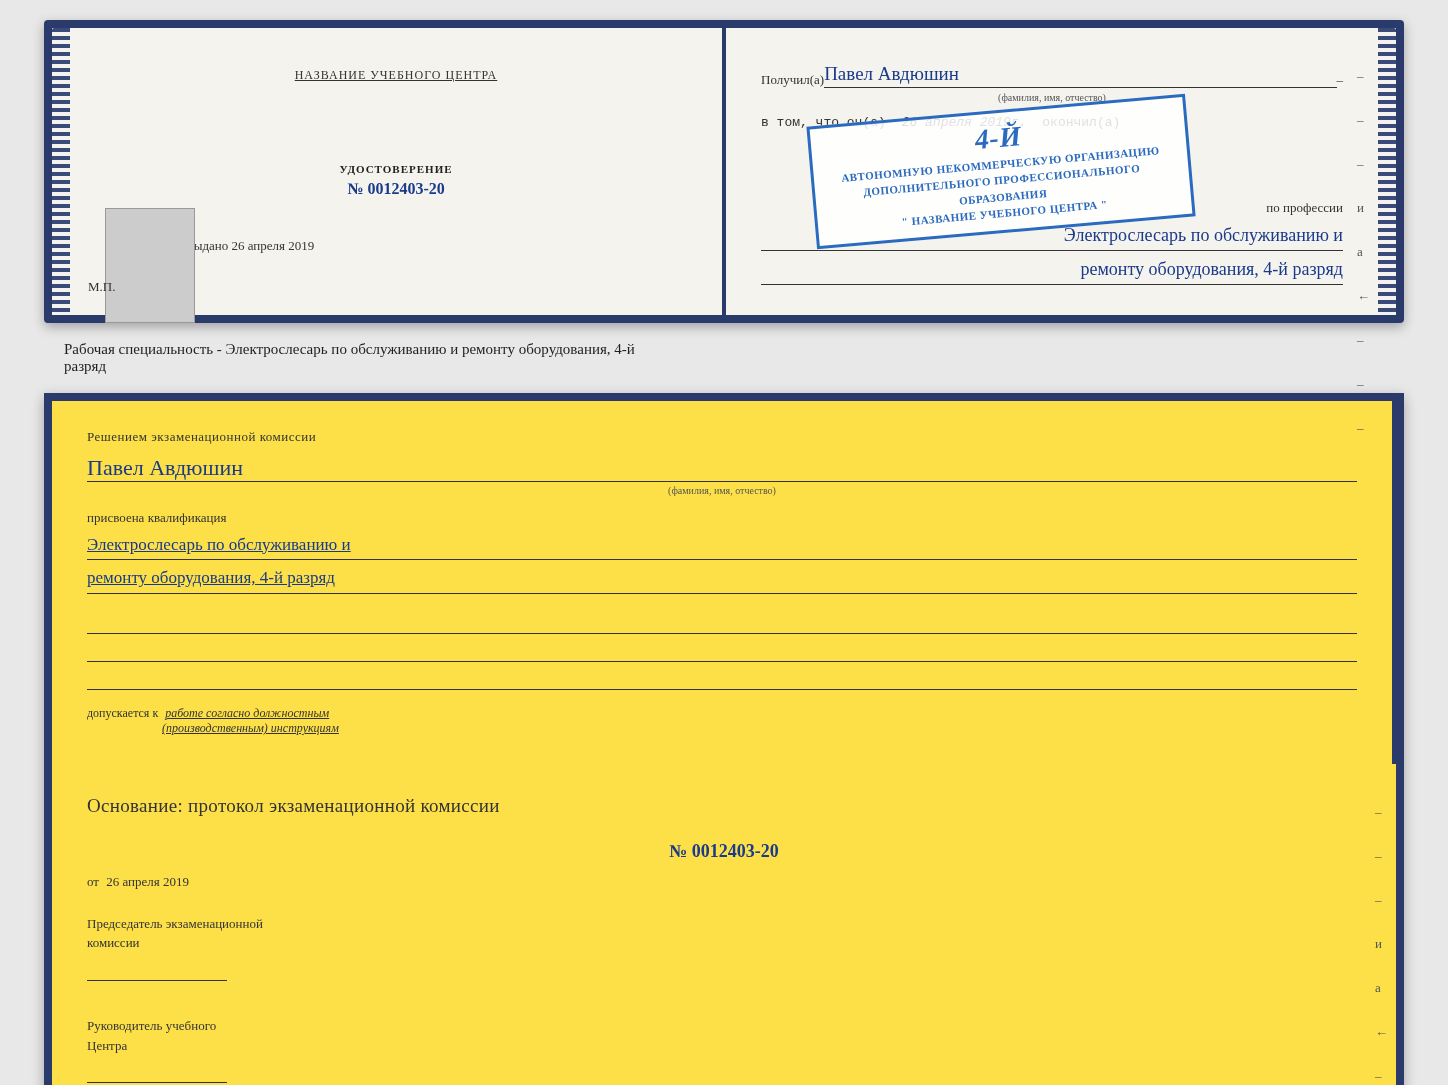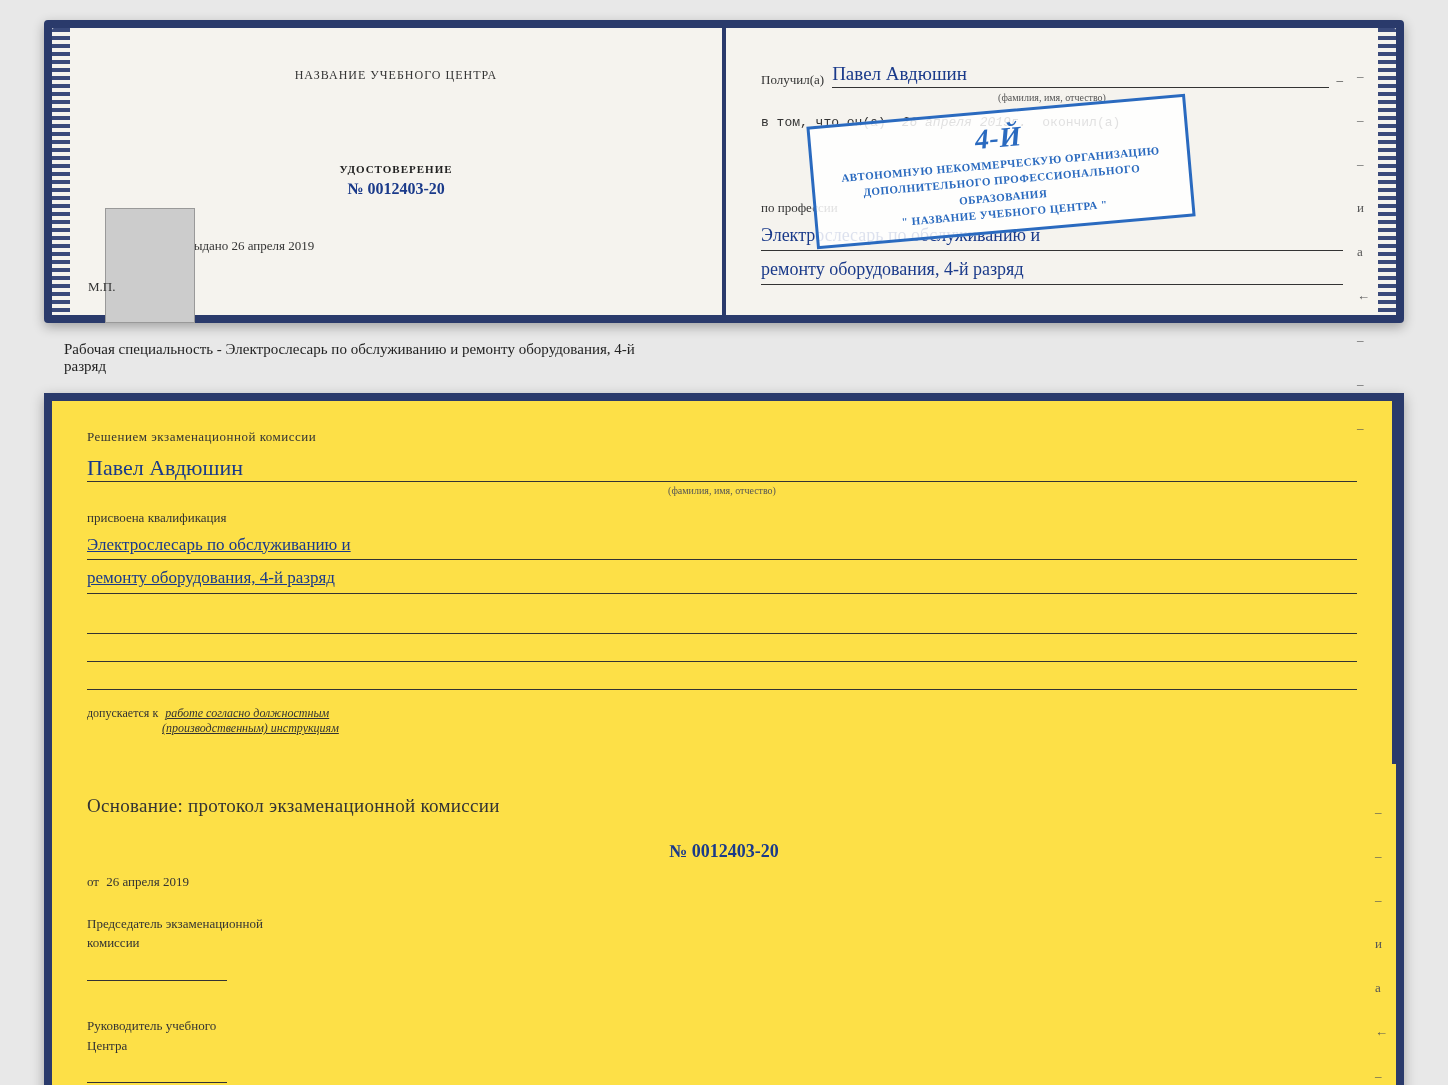--- a/index.html
+++ b/index.html
@@ -36,20 +36,21 @@
     }
 
     
     .left-header {
       text-align: center;
       font-size: 12px;
       letter-spacing: 1px;
       text-transform: uppercase;
       color: #333;
       margin-top: 10px;
+      text-decoration: underline;
     }
 
     .photo-placeholder {
       width: 90px;
       height: 115px;
       background: #ccc;
       border: 1px solid #999;
       position: absolute;
       left: 35px;
       top: 180px;
@@ -88,21 +89,21 @@
       font-size: 13px;
       color: #333;
     }
 
     
     .recipient-line {
       font-size: 13px;
       color: #333;
       display: flex;
       align-items: flex-end;
-      gap: 8px;
+      gap: 0;
       margin-bottom: 4px;
       margin-top: 5px;
     }
 
     .recipient-name {
       font-size: 19px;
       font-family: 'Segoe Script', 'Comic Sans MS', cursive;
       color: #1a3a8a;
       border-bottom: 1px solid #333;
       flex: 1;
@@ -160,20 +161,21 @@
       font-size: 28px;
       color: #2a6abf;
       font-style: italic;
       display: block;
       line-height: 1.1;
       margin: 2px 0;
     }
 
     .profession-section {
       margin-top: 70px;
+      text-align: right;
     }
 
     .profession-label {
       font-size: 13px;
       color: #333;
       margin-bottom: 5px;
     }
 
     .profession-text {
       font-size: 18px;

